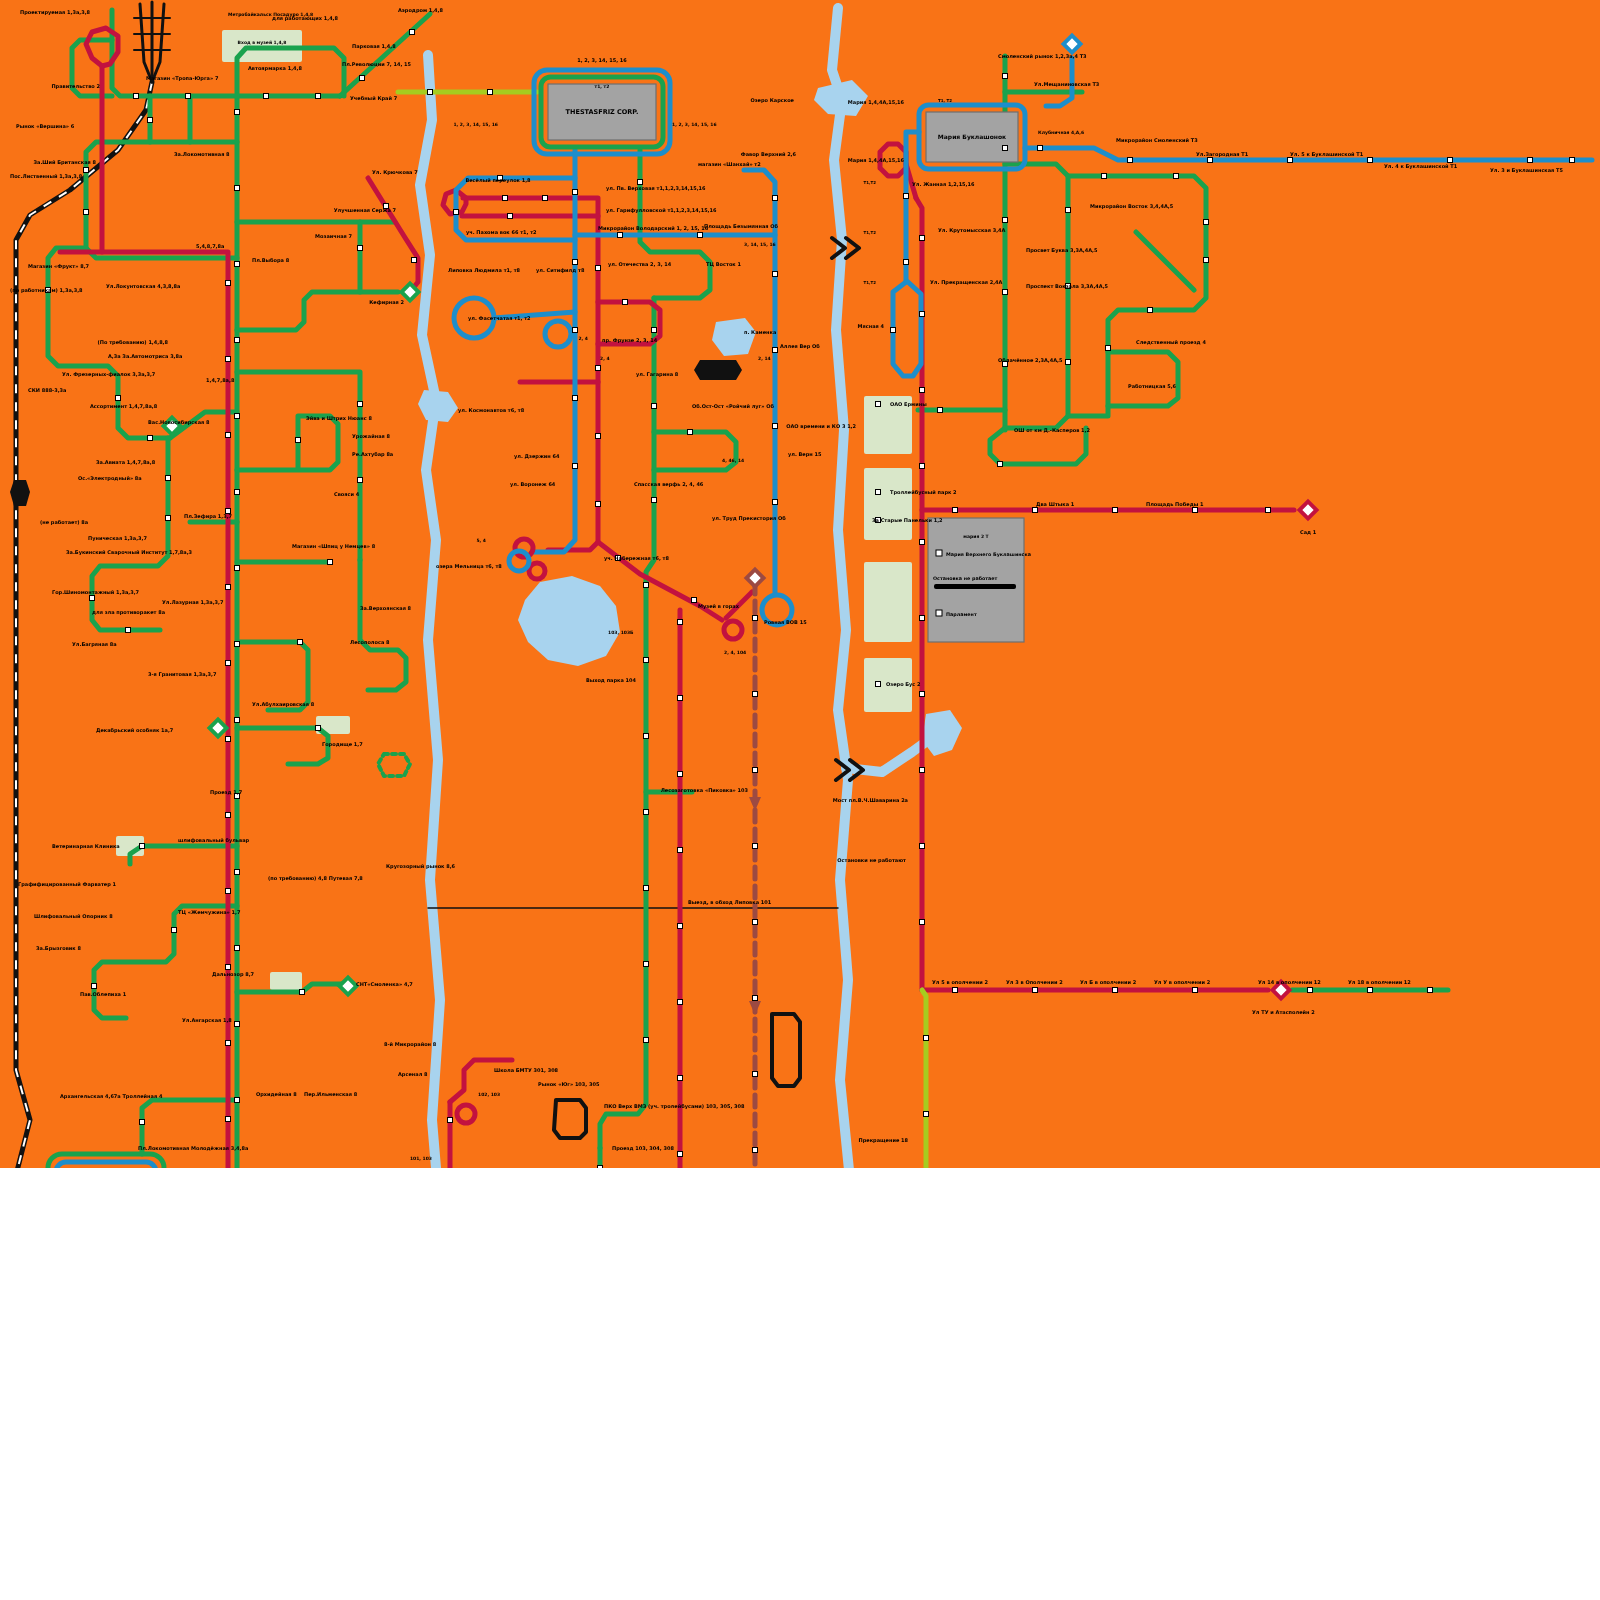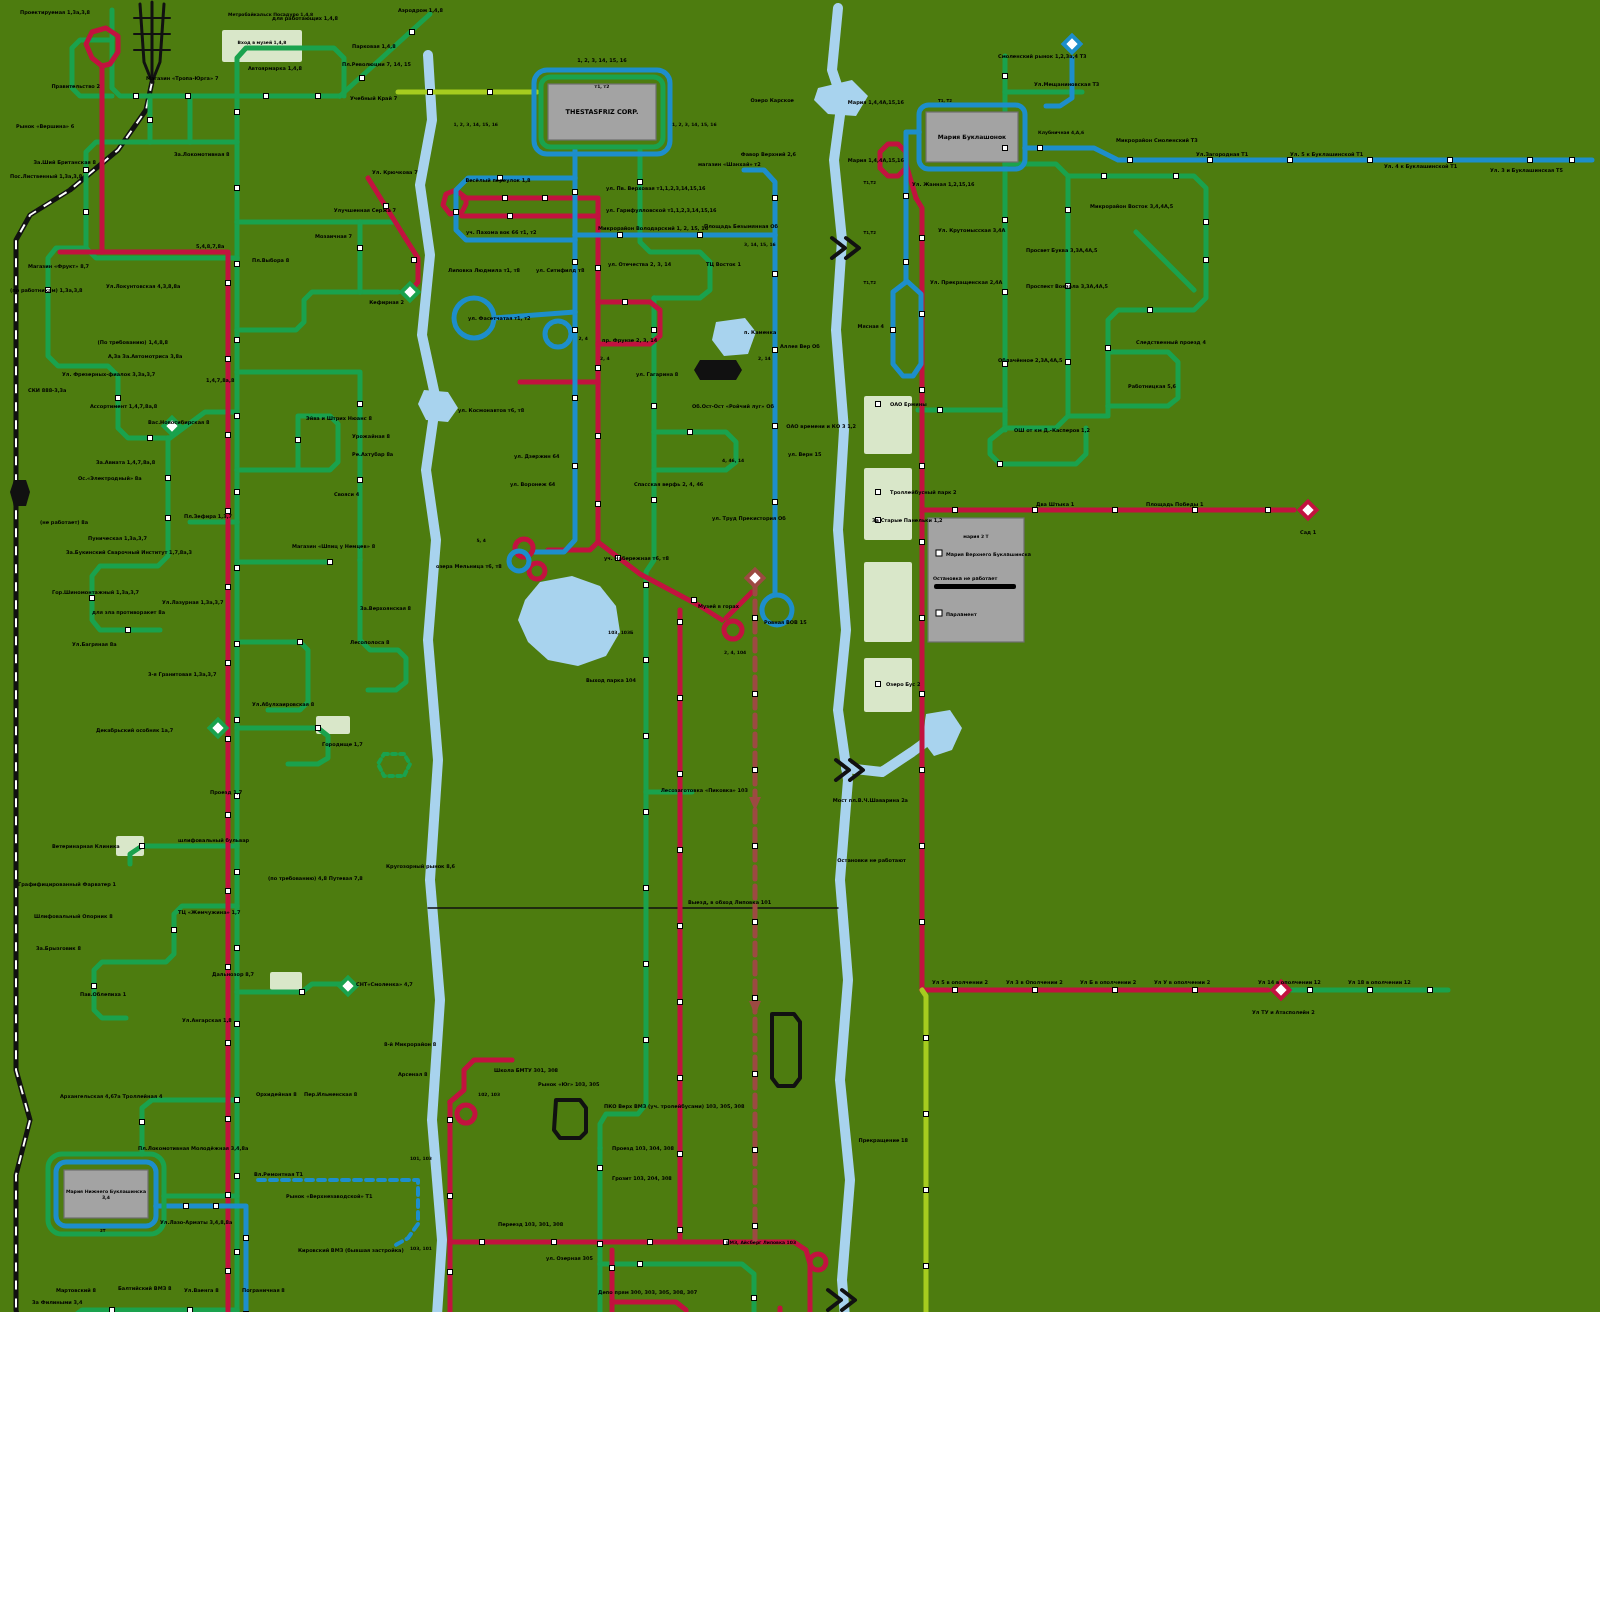--- a/index.html
+++ b/index.html
@@ -1,16 +1,16 @@
 <!DOCTYPE html>
 <html><head>
 <meta charset="utf-8">
 <style>
   html,body{margin:0;padding:0;background:#ffffff;}
-  .map-wrap{width:1600px;height:1312px;position:relative;background:#4d7c0f;overflow:hidden;}
+  .map-wrap{width:1600px;height:1168px;position:relative;background:#f97316;overflow:hidden;}
   svg{display:block;}
   svg text{font-family:"DejaVu Sans", sans-serif;font-weight:700;fill:#000;}
 </style>
 </head>
 <body>
 
 <div class="map-wrap">
   <svg id="map" width="1600" height="1600" viewBox="0 0 1600 1600" xmlns="http://www.w3.org/2000/svg">
       <polyline points="428,55 432,120 420,185 430,255 422,335 436,400 426,470 436,540 428,640 438,760 430,880 440,1000 432,1120 442,1240 434,1360 444,1470 438,1600" fill="none" stroke="#a8d3ee" stroke-width="10" stroke-linecap="round" stroke-linejoin="round"></polyline>
       <polyline points="838,8 832,70 842,100 834,160 842,240 836,330 844,430 838,530 846,630 838,710 848,780 840,880 848,980 840,1080 850,1180 842,1280 850,1380 844,1480 850,1600" fill="none" stroke="#a8d3ee" stroke-width="10" stroke-linecap="round" stroke-linejoin="round"></polyline>

